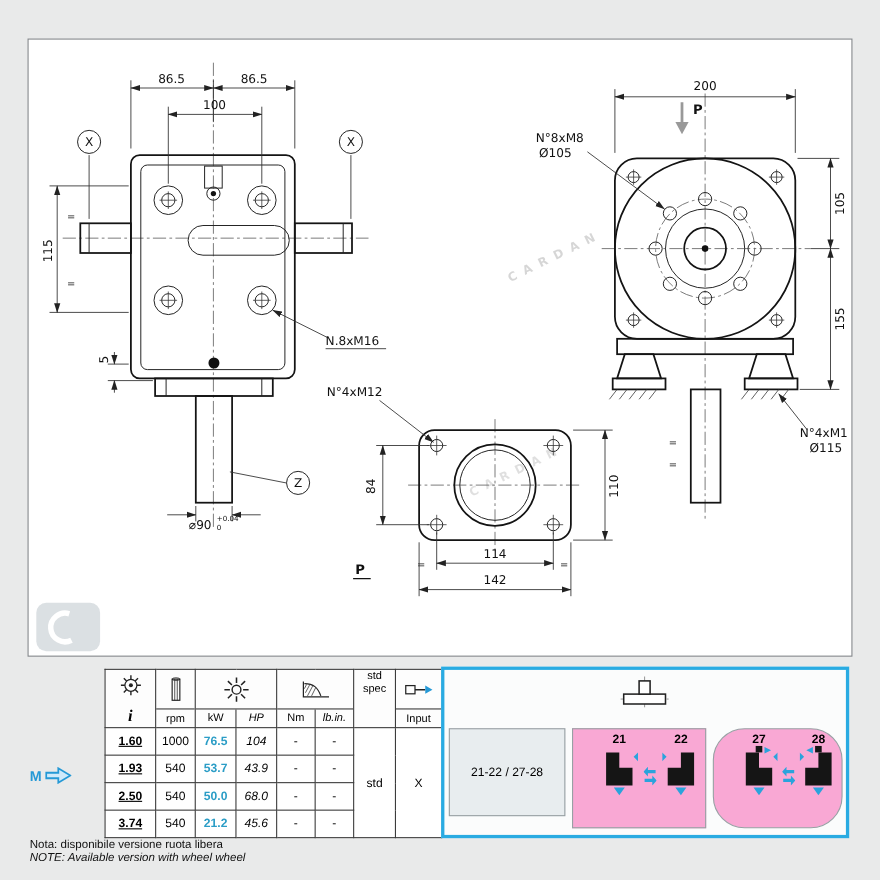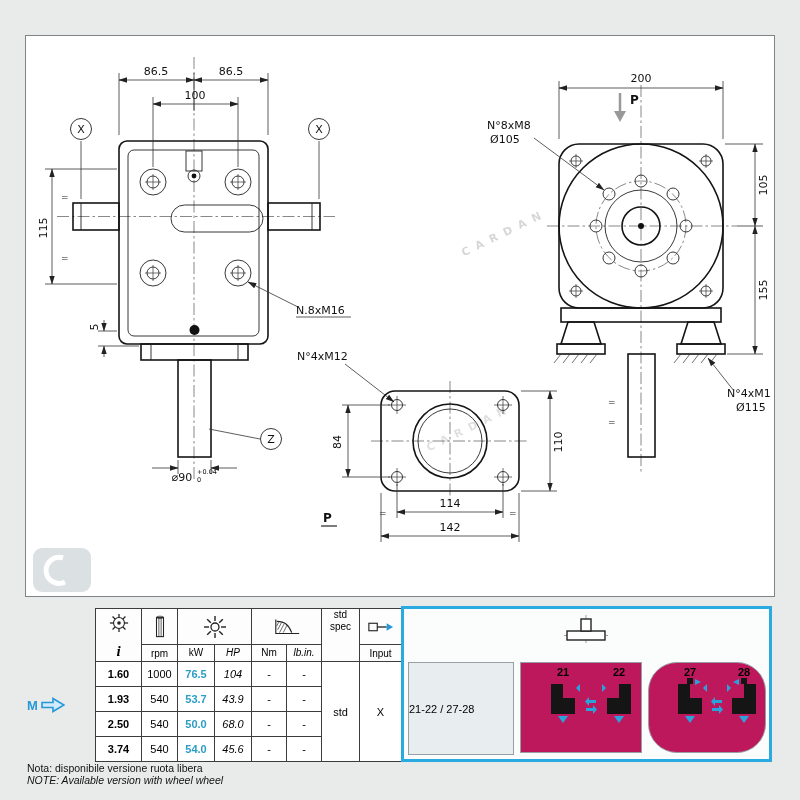--- a/index.html
+++ b/index.html
@@ -38,30 +38,30 @@
   .lbl{height:16px;display:flex;align-items:center;justify-content:center;font-size:10px;}
   .lbl-split{display:flex;height:16px;}
   .lbl-split span{flex:1;text-align:center;font-size:10px;line-height:16px;}
   .lbl-split span:first-child{border-right:1px solid #3c3c3c;}
   .it{font-style:italic;}
   .i-wrap{height:52px;display:flex;flex-direction:column;align-items:center;justify-content:space-between;padding:4px 0 2px;box-sizing:border-box;}
   .i-char{font-size:15px;font-style:italic;font-weight:bold;font-family:"Liberation Serif",serif;line-height:1;}
   .h-std{vertical-align:middle;}
   .std-wrap{font-size:10px;text-align:center;line-height:1.2;}
   .spec-table td{height:24px;text-align:center;font-size:11px;background:#fff;}
-  .c-i{font-weight:bold;font-size:11.5px;}
+  .c-i{font-weight:bold;font-size:11.5px;text-decoration:underline;}
   .c-kw{color:#2b9dc6;font-weight:bold;margin-left:48px;}
   .c-hp{font-style:italic;}
 
   
   .panel{position:absolute;left:376px;top:-2px;width:365px;height:150px;border:3px solid #29abe2;background:#fbfcfc;}
   .t-icon{position:absolute;left:160px;top:5px;}
-  .range-box{position:absolute;left:4px;top:53px;width:106px;height:93px;background:#e8edef;border:1px solid #98a0a4;
-    display:flex;align-items:center;justify-content:flex-start;font-size:11px;box-sizing:border-box;}
-  .sub-panel{position:absolute;top:53px;height:91px;border:1px solid #98a0a4;background:#be185d;
+  .range-box{position:absolute;left:4px;top:53px;width:106px;height:80px;background:#e8edef;border:1px solid #98a0a4;
+    display:flex;align-items:center;justify-content:center;font-size:11px;box-sizing:border-box;}
+  .sub-panel{position:absolute;top:53px;height:91px;border:1px solid #98a0a4;background:#f9a8d4;
     display:flex;align-items:flex-start;justify-content:space-evenly;padding-top:3px;box-sizing:border-box;padding-left:20px;}
   .sub-panel.a{left:116px;width:122px;}
   .sub-panel.b{left:244px;width:118px;border-radius:29px;}
   .cfg{display:flex;flex-direction:column;align-items:center;}
   .cfg-num{font-size:11px;font-weight:bold;line-height:1.1;}
   .swap{margin-top:30px;}
 
   .notes{position:absolute;left:27px;top:762px;}
   .note-it{font-size:10.5px;color:#111;}
   .note-en{font-size:10.5px;color:#111;font-style:italic;}
@@ -444,21 +444,21 @@
       <td class="c-i">2.50</td>
       <td class="c-rpm">540</td>
       <td class="c-kw">50.0</td>
       <td class="c-hp">68.0</td>
       <td>-</td>
       <td>-</td>
     </tr>
     <tr>
       <td class="c-i">3.74</td>
       <td class="c-rpm">540</td>
-      <td class="c-kw">54.0</td>
+      <td class="c-kw">21.2</td>
       <td class="c-hp">45.6</td>
       <td>-</td>
       <td>-</td>
     </tr>
   </tbody>
     </table>
 
   <div class="panel">
     <svg class="t-icon" width="44" height="34" viewBox="0 0 44 34">
       <line x1="0" y1="21.5" x2="44" y2="21.5" stroke="#777" stroke-width="0.7" stroke-dasharray="4 2"></line>

